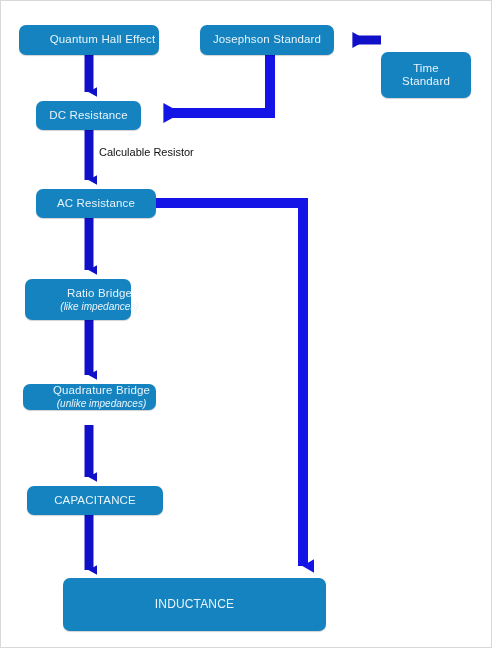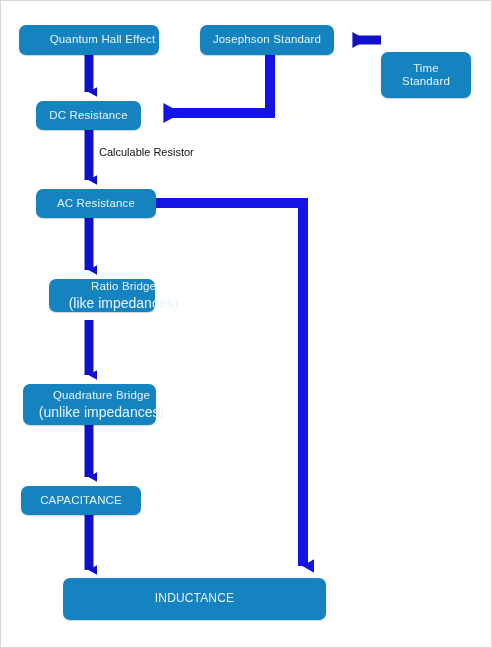--- a/index.html
+++ b/index.html
@@ -31,23 +31,24 @@
     line-height: 1.15;
     z-index: 5;
     box-shadow: 0 1px 1px rgba(0,0,0,0.18);
   }
   .node .title {
     font-size: 11.5px;
     letter-spacing: 0.15px;
     white-space: nowrap;
   }
   .node .sub {
-    font-size: 14px;
+    font-size: 10px;
     margin-top: 1px;
     white-space: nowrap;
+    font-style: italic;
   }
   .node.big .title {
     font-size: 12px;
   }
   .edge-label {
     position: absolute;
     font-size: 11px;
     color: #111111;
     white-space: nowrap;
     z-index: 6;
@@ -134,33 +135,33 @@
   </div>
 
   <div class="node" style="left:35px; top:100px; width:105px; height:29px;">
     <span class="title">DC Resistance</span>
   </div>
 
   <div class="node" style="left:35px; top:188px; width:120px; height:29px;">
     <span class="title">AC Resistance</span>
   </div>
 
-  <div class="node" style="left:48px; top:278px; width:106px; height:33px;padding-left:43px;">
+  <div class="node" style="left:24px; top:278px; width:106px; height:41px;padding-left:43px;">
     <span class="title">Ratio Bridge</span>
     <span class="sub">(like impedances)</span>
   </div>
 
-  <div class="node" style="left:22px; top:383px; width:133px; height:41px;padding-left:24px;">
+  <div class="node" style="left:22px; top:383px; width:133px; height:26px;padding-left:24px;">
     <span class="title">Quadrature Bridge</span>
     <span class="sub">(unlike impedances)</span>
   </div>
 
-  <div class="node" style="left:20px; top:485px; width:120px; height:29px;justify-content:center;">
+  <div class="node" style="left:26px; top:485px; width:136px; height:29px;justify-content:center;">
     <span class="title">CAPACITANCE</span>
   </div>
 
-  <div class="node big" style="left:62px; top:577px; width:263px; height:42px;">
+  <div class="node big" style="left:62px; top:577px; width:263px; height:53px;">
     <span class="title">INDUCTANCE</span>
   </div>
 
   <div class="edge-label" style="left:98px; top:145px;">Calculable Resistor</div>
 
 </div>
 
 </body></html>

